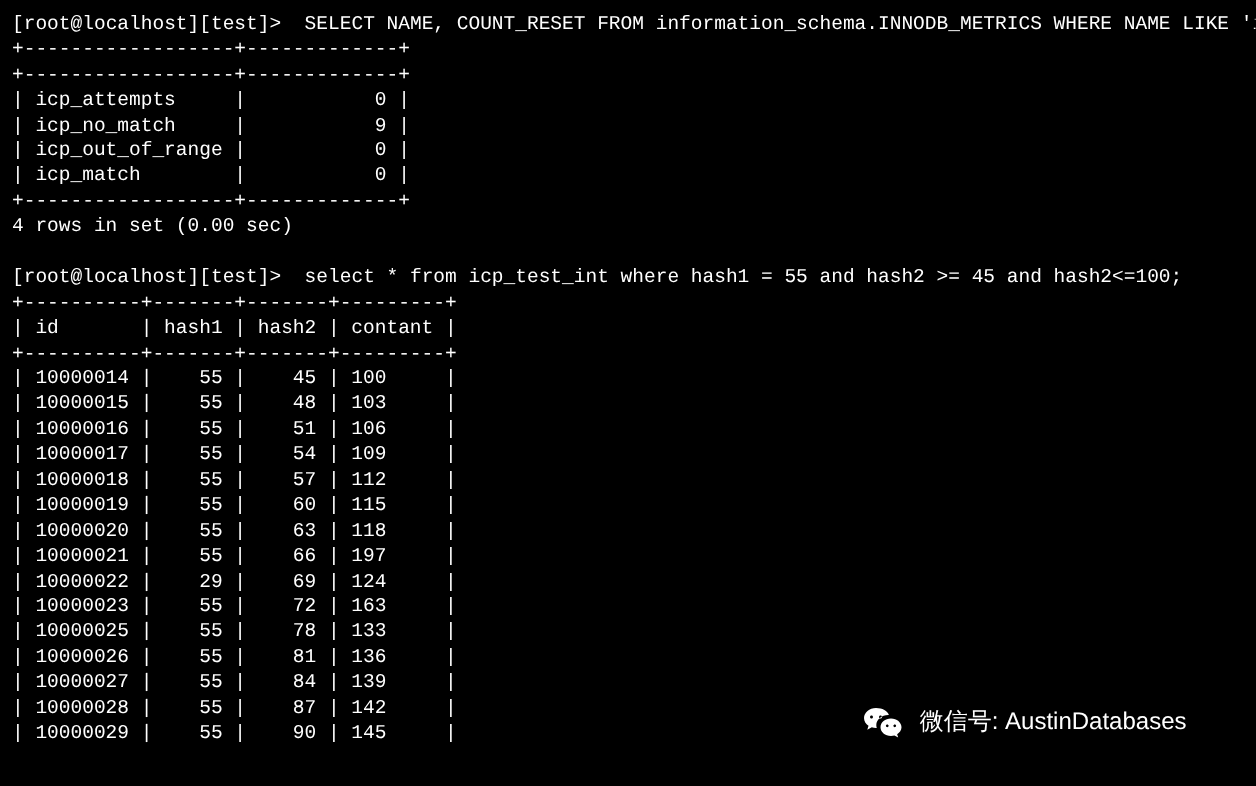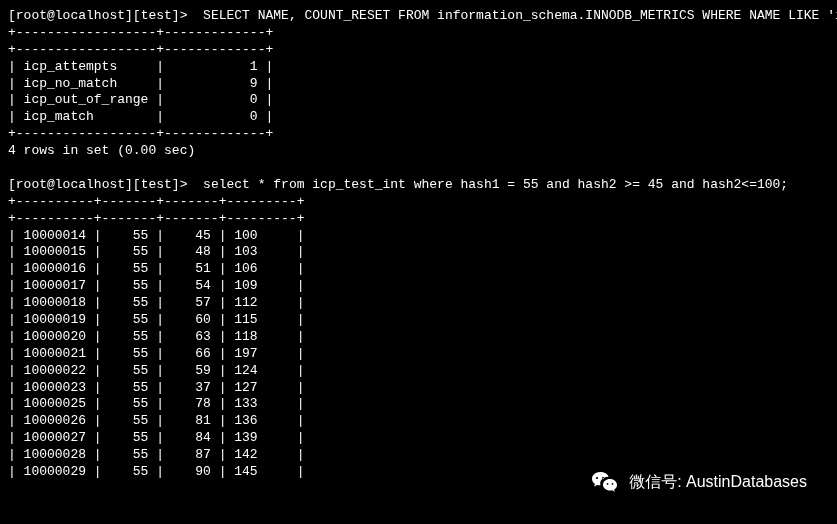--- a/index.html
+++ b/index.html
@@ -32,21 +32,21 @@
       white-space: pre;
       font-family: inherit;
     }
     .divider {
       color: #fff;
       white-space: pre;
     }
     .watermark {
       position: absolute;
       bottom: 30px;
-      right: 30px;
+      right: 46px;
       color: #fff;
       font-family: sans-serif;
       font-size: 16px;
       display: flex;
       align-items: center;
       gap: 10px;
     }
     .wechat-icon {
       width: 28px;
       height: 24px;
@@ -60,45 +60,46 @@
 </head>
 <body>
 
 <div>
 
 <div class="line">[<span class="prompt-user">root@localhost</span>][<span class="prompt-db">test</span>]&gt;  <span class="sql">SELECT NAME, COUNT_RESET FROM information_schema.INNODB_METRICS WHERE NAME LIKE 'icp%';</span></div>
 
 <div id="table1">
       <div class="line divider">+------------------+-------------+</div>
       <div class="line divider">+------------------+-------------+</div>
-      <div class="line">| icp_attempts     |           1 |</div>
+      <div class="line">| icp_attempts     |           0 |</div>
       <div class="line">| icp_no_match     |           9 |</div>
       <div class="line">| icp_out_of_range |           0 |</div>
       <div class="line">| icp_match        |           0 |</div>
       <div class="line divider">+------------------+-------------+</div>
     </div>
 
 <div class="line">4 rows in set (0.00 sec)</div>
 <div class="line"> </div>
 
 <div class="line">[<span class="prompt-user">root@localhost</span>][<span class="prompt-db">test</span>]&gt;  <span class="sql">select * from icp_test_int where hash1 = 55 and hash2 &gt;= 45 and hash2&lt;=100;</span></div>
 
 <div id="table2">
       <div class="line divider">+----------+-------+-------+---------+</div>
+      <div class="line">| id       | hash1 | hash2 | contant |</div>
       <div class="line divider">+----------+-------+-------+---------+</div>
       <div class="line">| 10000014 |    55 |    45 | 100     |</div>
       <div class="line">| 10000015 |    55 |    48 | 103     |</div>
       <div class="line">| 10000016 |    55 |    51 | 106     |</div>
       <div class="line">| 10000017 |    55 |    54 | 109     |</div>
       <div class="line">| 10000018 |    55 |    57 | 112     |</div>
       <div class="line">| 10000019 |    55 |    60 | 115     |</div>
       <div class="line">| 10000020 |    55 |    63 | 118     |</div>
       <div class="line">| 10000021 |    55 |    66 | 197     |</div>
-      <div class="line">| 10000022 |    55 |    59 | 124     |</div>
-      <div class="line">| 10000023 |    55 |    37 | 127     |</div>
+      <div class="line">| 10000022 |    29 |    69 | 124     |</div>
+      <div class="line">| 10000023 |    55 |    72 | 163     |</div>
       <div class="line">| 10000025 |    55 |    78 | 133     |</div>
       <div class="line">| 10000026 |    55 |    81 | 136     |</div>
       <div class="line">| 10000027 |    55 |    84 | 139     |</div>
       <div class="line">| 10000028 |    55 |    87 | 142     |</div>
       <div class="line">| 10000029 |    55 |    90 | 145     |</div>
     </div>
 
 </div>
 
 <div class="watermark">

